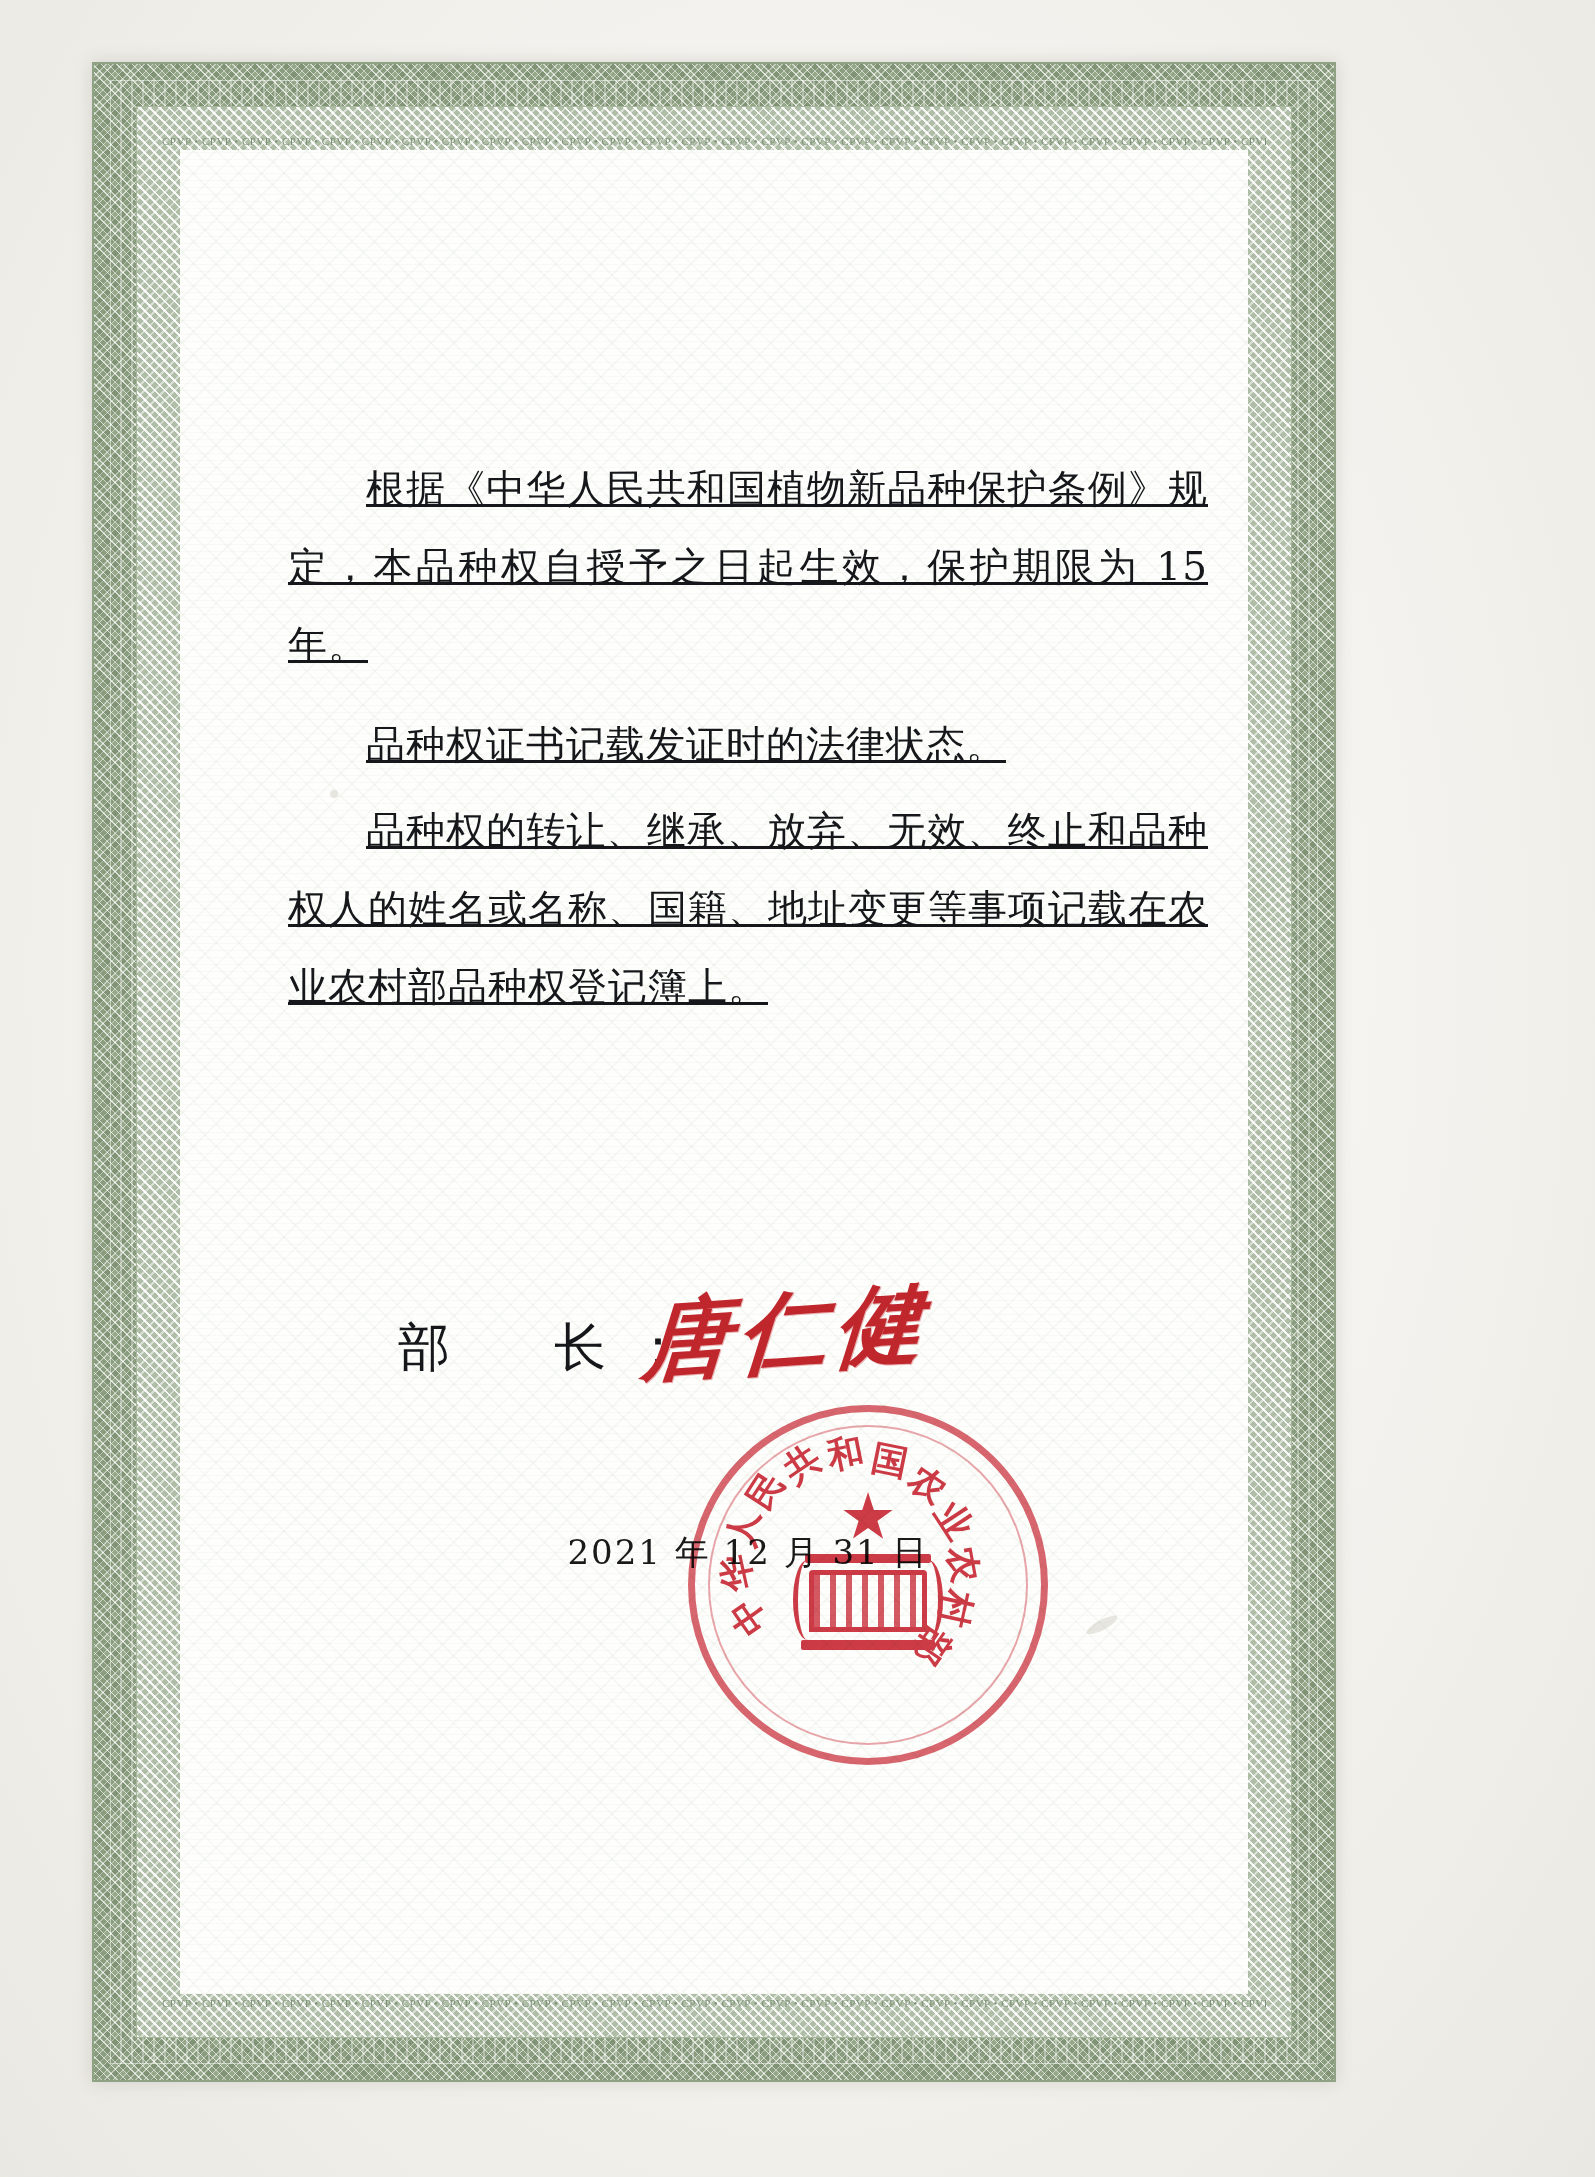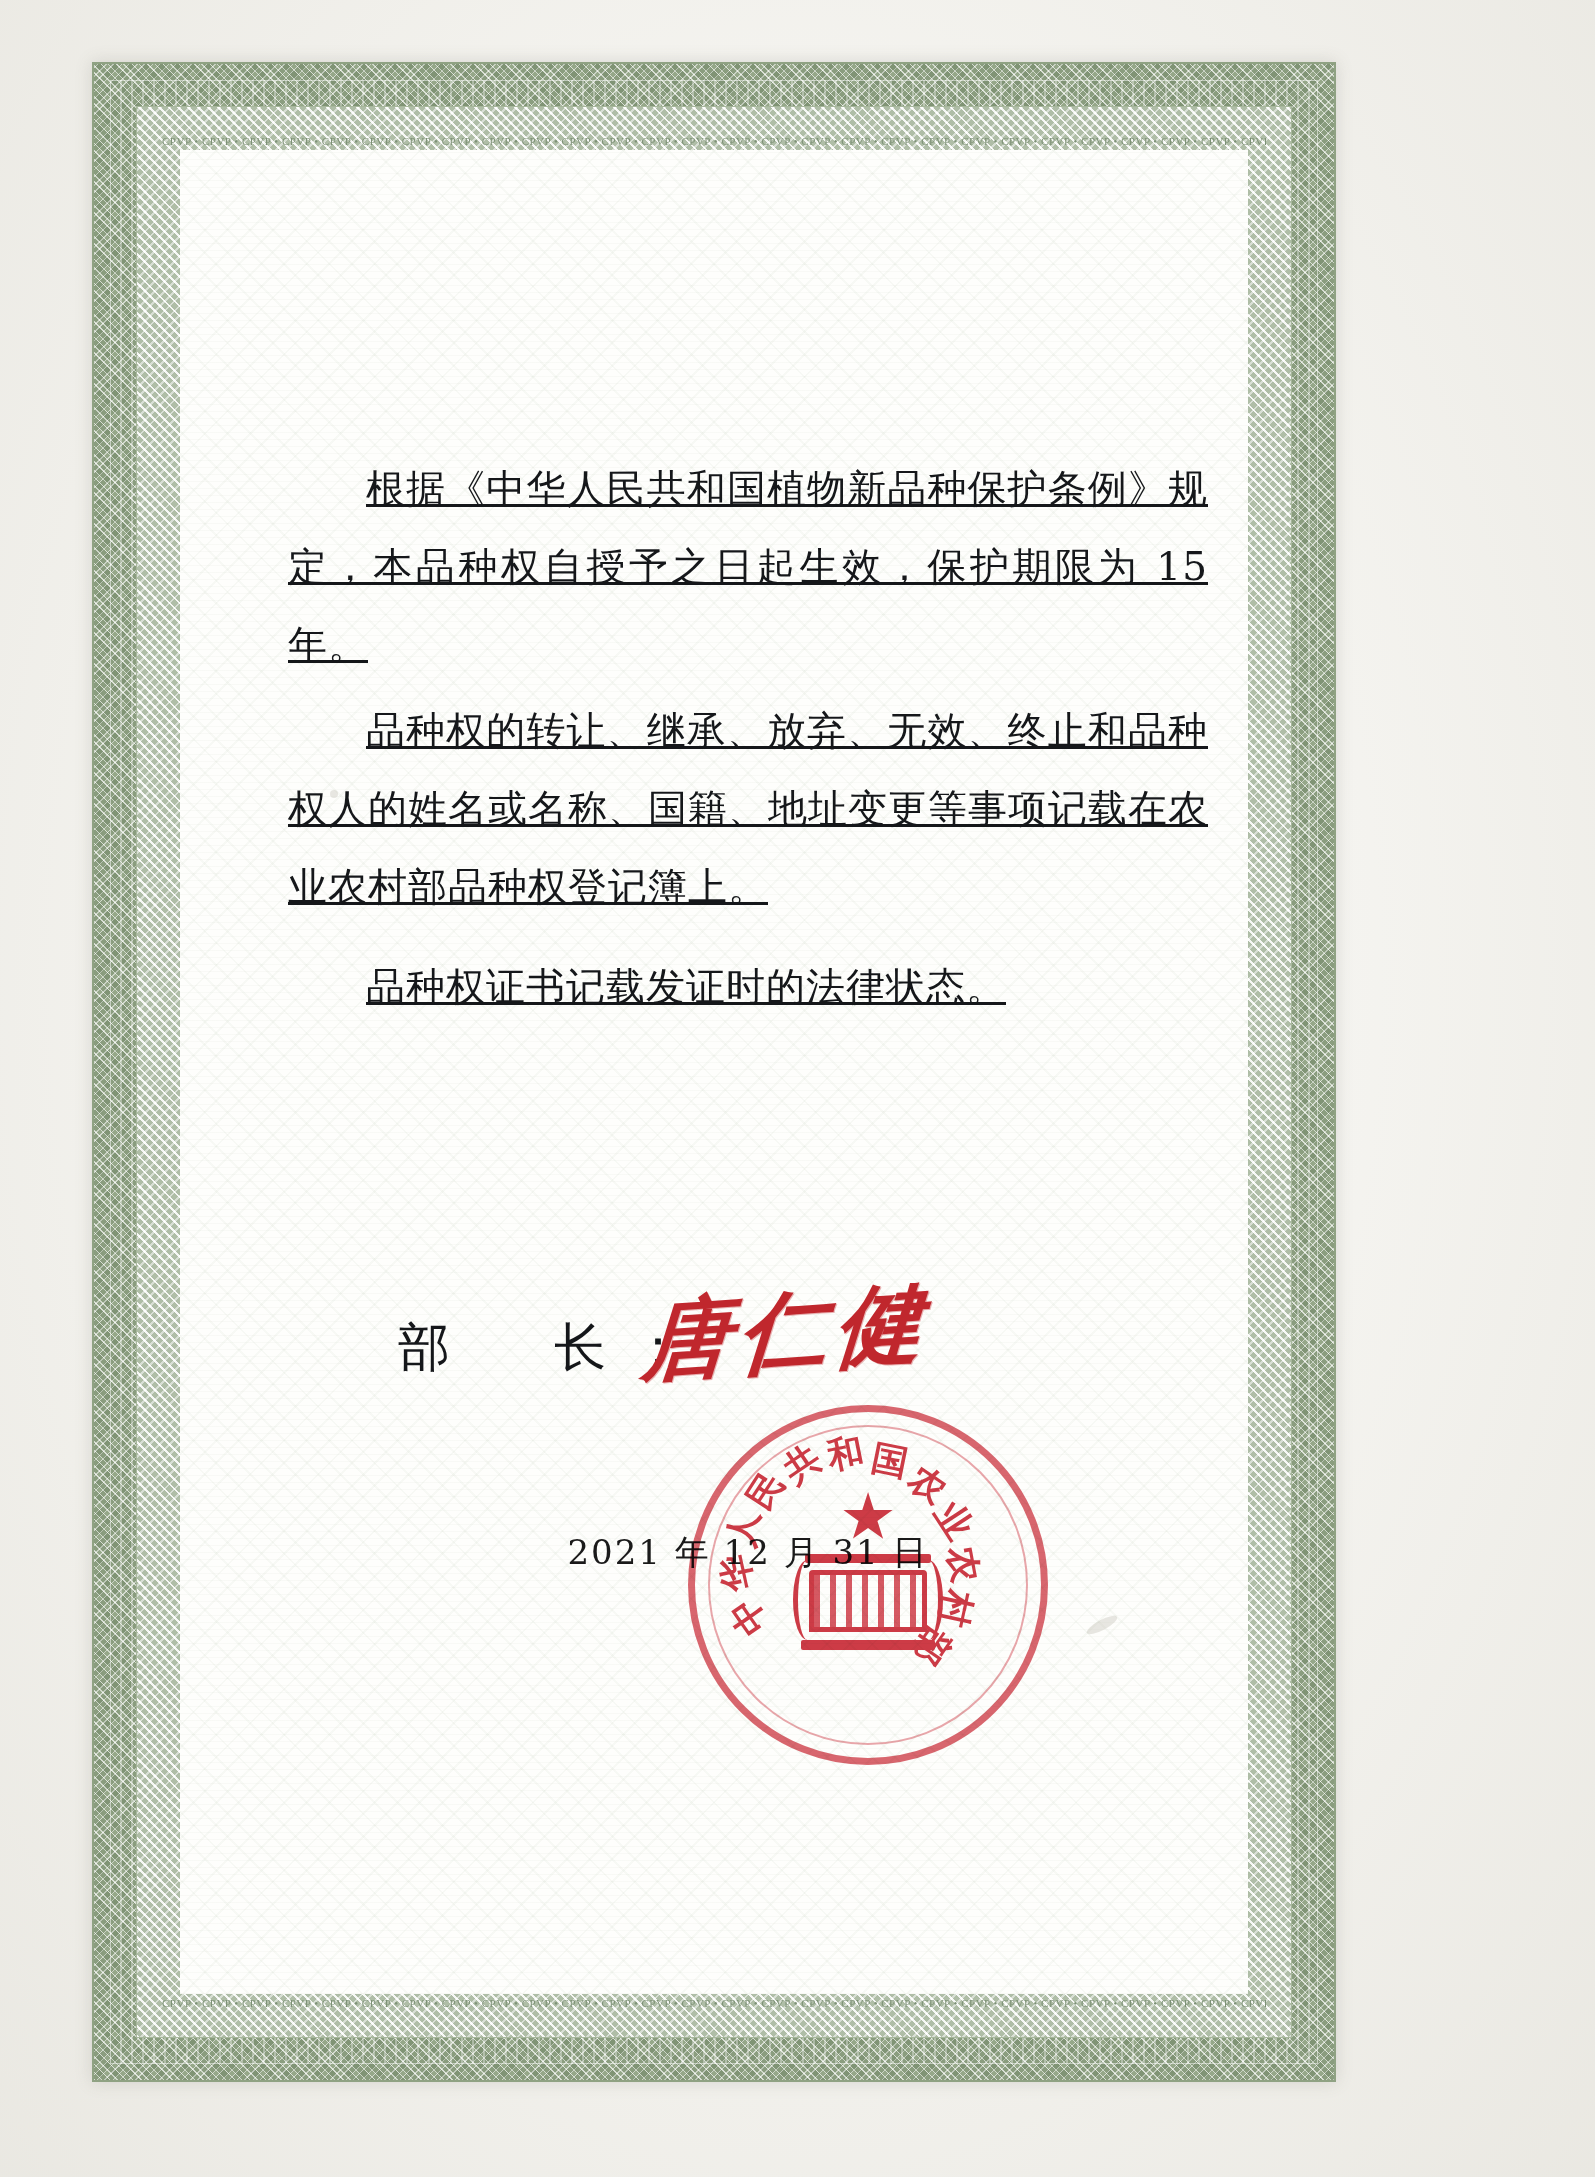--- a/index.html
+++ b/index.html
@@ -347,22 +347,22 @@
       
     </div>
     <div class="cpvp-rail cpvp-right">
       <span class="cpvp-vert-inner">CPVP • CPVP • CPVP • CPVP • CPVP • CPVP • CPVP • CPVP • CPVP • CPVP • CPVP • CPVP • CPVP • CPVP • CPVP • CPVP • CPVP • CPVP • CPVP • CPVP • CPVP • CPVP • CPVP • CPVP • CPVP • CPVP • CPVP • CPVP • CPVP • CPVP • CPVP • CPVP • CPVP • CPVP • CPVP • CPVP • CPVP • CPVP • CPVP • CPVP</span>
     </div>
 
     <div class="content-field">
 
       <div class="body-text">
         <p class="para p1">根据《中华人民共和国植物新品种保护条例》规定，本品种权自授予之日起生效，保护期限为 15 年。</p>
+        <p class="para p2">品种权证书记载发证时的法律状态。</p>
         <p class="para p3">品种权的转让、继承、放弃、无效、终止和品种权人的姓名或名称、国籍、地址变更等事项记载在农业农村部品种权登记簿上。</p>
-        <p class="para p2">品种权证书记载发证时的法律状态。</p>
       </div>
 
       <div class="minister-row">
         <span class="minister-label">部　长：</span>
         <span class="signature">唐仁健</span>
       </div>
 
       <div class="date-line">2021 年 12 月 31 日</div>
 
       <div class="seal">

